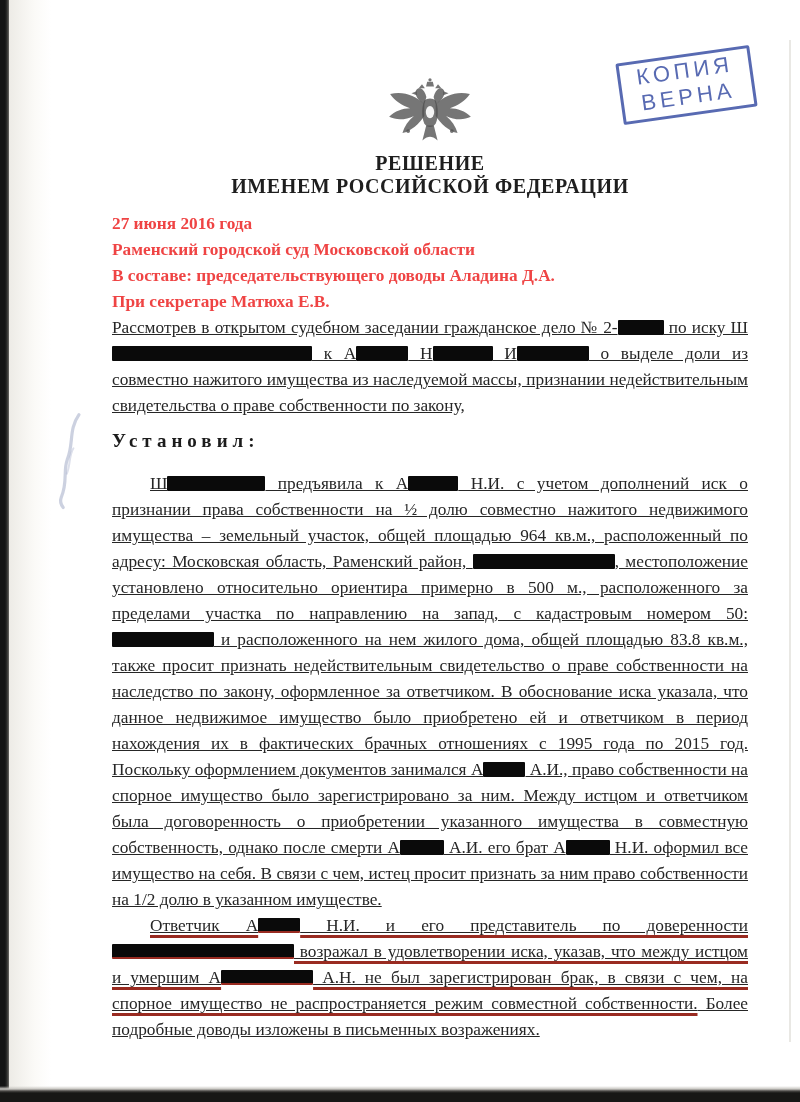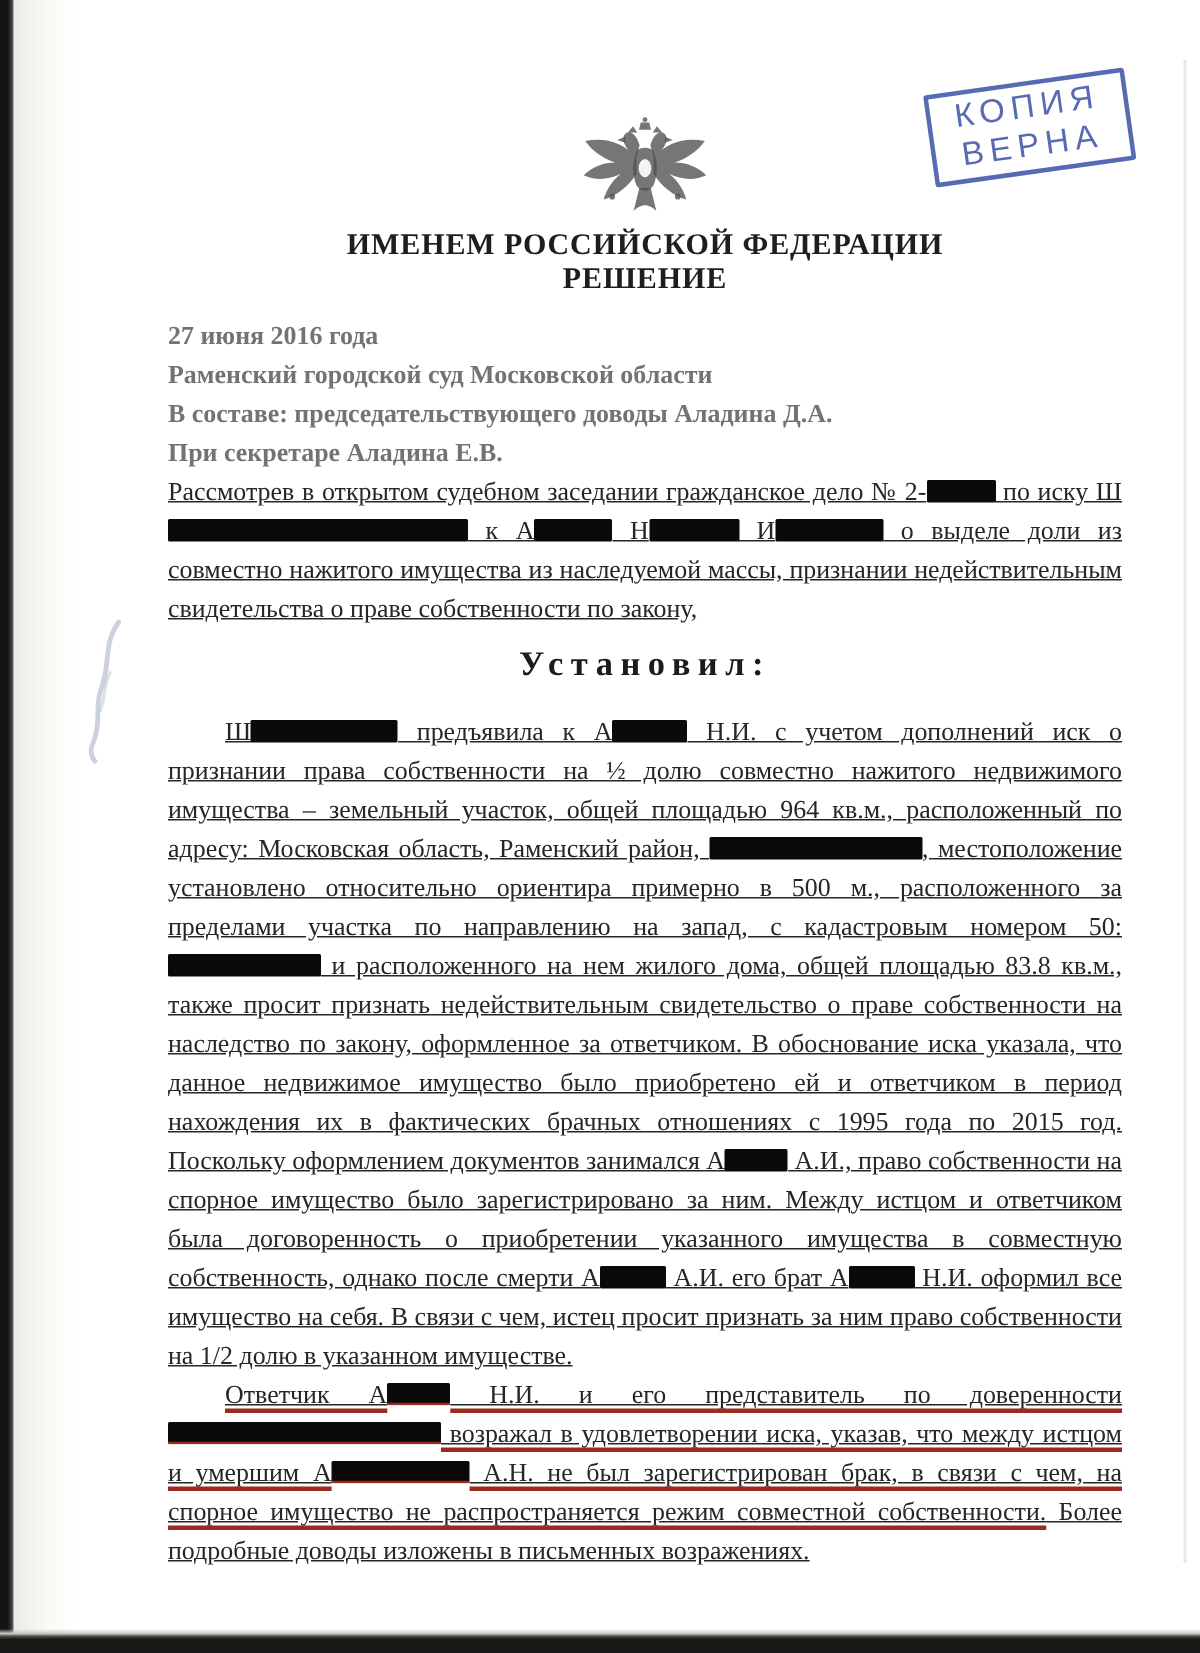--- a/index.html
+++ b/index.html
@@ -44,28 +44,28 @@
   .doc-title {
     text-align: center;
     font-weight: 700;
     font-size: 20px;
     line-height: 23px;
     letter-spacing: 0.6px;
     color: #1e1e1e;
     margin-top: 0px;
   }
   .intro { margin-top: 13px; font-size: 17.3px; line-height: 26px; }
-  .intro .bold-line { font-weight: 700; color: #737373; }
+  .intro .bold-line { font-weight: 700; color: #ef4444; }
   .para {
     font-size: 17.3px; line-height: 26px;
     text-align: justify; color: #262626; text-decoration: underline;
   }
   .para.indent { text-indent: 38px; }
   .section-heading {
-    text-align: center; font-weight: 700; font-size: 23px;
+    font-weight: 700; font-size: 19px;
     letter-spacing: 5px; color: #1c1c1c;
     margin: 11px 0 19px 0;
   }
   .redact {
     display: inline-block; height: 15px; background: #0a0a0a;
     vertical-align: -2px; border-radius: 1px;
   }
   .u-red {
     text-decoration: underline;
     text-decoration-color: #992b21;
@@ -132,29 +132,29 @@
           <path d="M44 30 C34 20 22 16 8 19 C13 26 20 31 29 34 C21 34 13 37 7 43 C15 47 25 46 33 42 C27 47 23 53 21 60 C30 58 39 50 44 42 Z"></path>
           <path d="M56 30 C66 20 78 16 92 19 C87 26 80 31 71 34 C79 34 87 37 93 43 C85 47 75 46 67 42 C73 47 77 53 79 60 C70 58 61 50 56 42 Z"></path>
           <path d="M46 52 L42 68 C45 65 48 64 50 64 C52 64 55 65 58 68 L54 52 Z"></path>
           <circle cx="27" cy="58" r="2"></circle>
           <circle cx="73" cy="58" r="2"></circle>
         </g>
       </svg>
     </div>
 
     <div class="doc-title">
+      <div>РЕШЕНИЕ</div>
       <div>ИМЕНЕМ РОССИЙСКОЙ ФЕДЕРАЦИИ</div>
-      <div>РЕШЕНИЕ</div>
     </div>
 
     <div class="intro">
       <div class="bold-line">27 июня 2016 года</div>
       <div class="bold-line">Раменский городской суд Московской области</div>
       <div class="bold-line">В составе: председательствующего доводы Аладина Д.А.</div>
-      <div class="bold-line">При секретаре Аладина Е.В.</div>
+      <div class="bold-line">При секретаре Матюха Е.В.</div>
       <div id="case-para-container">
           <p class="para"><span>Рассмотрев в открытом судебном заседании гражданское дело № 2-</span><span class="redact" style="width: 46px;"></span><span> по иску Ш</span><span class="redact" style="width: 200px;"></span><span> к А</span><span class="redact" style="width: 52px;"></span><span> Н</span><span class="redact" style="width: 60px;"></span><span> И</span><span class="redact" style="width: 72px;"></span><span> о выделе доли из совместно нажитого имущества из наследуемой массы, признании недействительным свидетельства о праве собственности по закону,</span></p>
         </div>
     </div>
 
     <div class="section-heading">Установил:</div>
 
     <div id="body-container">
         <p class="para indent"><span>Ш</span><span class="redact" style="width: 98px;"></span><span> предъявила к А</span><span class="redact" style="width: 50px;"></span><span> Н.И. с учетом дополнений иск о признании права собственности на ½ долю совместно нажитого недвижимого имущества – земельный участок, общей площадью 964 кв.м., расположенный по адресу: Московская область, Раменский район, </span><span class="redact" style="width: 142px;"></span><span>, местоположение установлено относительно ориентира примерно в 500 м., расположенного за пределами участка по направлению на запад, с кадастровым номером 50:</span><span class="redact" style="width: 102px;"></span><span> и расположенного на нем жилого дома, общей площадью 83.8 кв.м., также просит признать недействительным свидетельство о праве собственности на наследство по закону, оформленное за ответчиком. В обоснование иска указала, что данное недвижимое имущество было приобретено ей и ответчиком в период нахождения их в фактических брачных отношениях с 1995 года по 2015 год. Поскольку оформлением документов занимался А</span><span class="redact" style="width: 42px;"></span><span> А.И., право собственности на спорное имущество было зарегистрировано за ним. Между истцом и ответчиком была договоренность о приобретении указанного имущества в совместную собственность, однако после смерти А</span><span class="redact" style="width: 44px;"></span><span> А.И. его брат А</span><span class="redact" style="width: 44px;"></span><span> Н.И. оформил все имущество на себя.  В связи с чем, истец просит признать за ним право собственности на 1/2 долю в указанном имуществе.</span></p>
         <p class="para indent"><span class="u-red">Ответчик А</span><span class="redact u-red" style="width: 42px;"></span><span class="u-red"> Н.И. и его представитель по доверенности </span><span class="redact u-red" style="width: 182px;"></span><span class="u-red"> возражал в удовлетворении иска, указав, что между истцом и умершим А</span><span class="redact u-red" style="width: 92px;"></span><span class="u-red"> А.Н. не был зарегистрирован брак, в связи с чем, на спорное имущество не распространяется режим совместной собственности.</span><span> Более подробные доводы изложены в письменных возражениях.</span></p>

